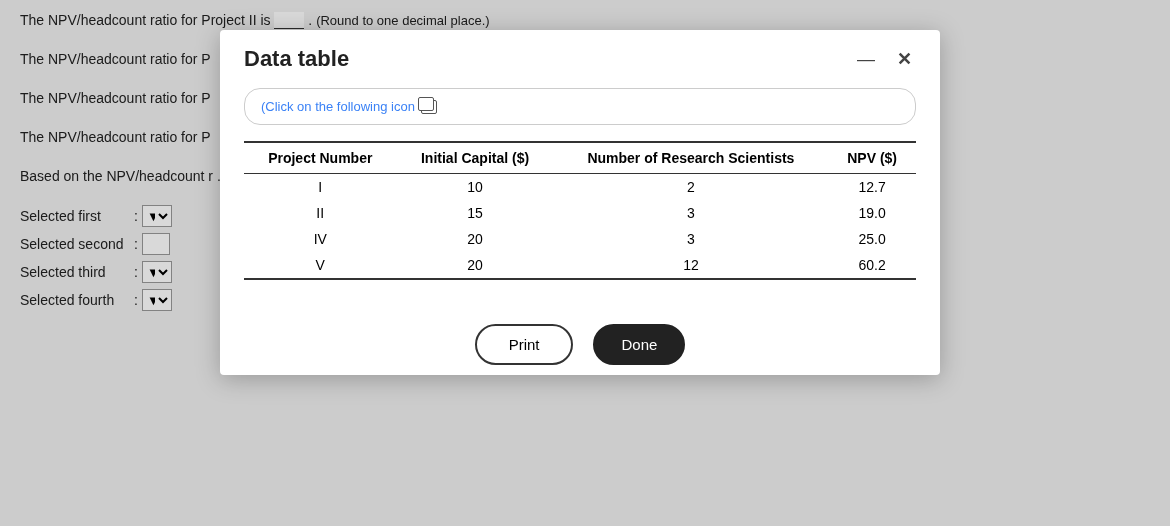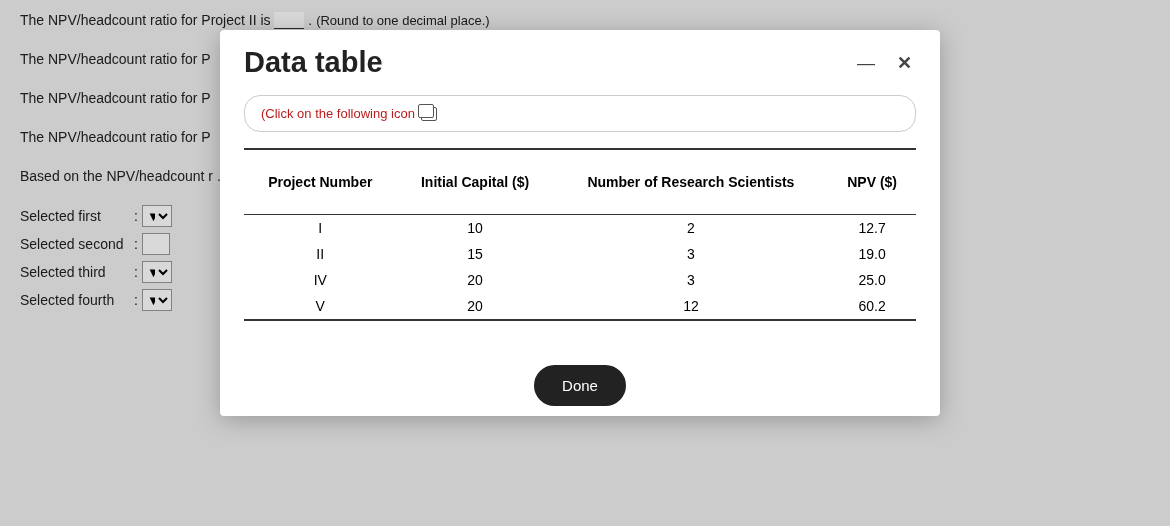--- a/index.html
+++ b/index.html
@@ -79,21 +79,21 @@
       padding: 0;
     }
 
     .modal-header {
       display: flex;
       align-items: center;
       justify-content: space-between;
       padding: 16px 24px 8px 24px;
     }
     .modal-title {
-      font-size: 29px;
+      font-size: 22px;
       font-weight: bold;
       color: #222;
     }
     .modal-controls {
       display: flex;
       gap: 12px;
       align-items: center;
     }
     .modal-minimize {
       font-size: 18px;
@@ -112,21 +112,21 @@
 
     .modal-body {
       padding: 8px 24px 24px 24px;
     }
 
     .copy-note {
       border: 1px solid #ccc;
       border-radius: 16px;
       padding: 10px 16px;
       font-size: 13px;
-      color: #b91c1c;
+      color: #3b82f6;
       margin-bottom: 16px;
       display: flex;
       align-items: center;
       gap: 4px;
     }
     .copy-icon {
       display: inline-block;
       width: 16px;
       height: 14px;
       border: 1.5px solid #555;
@@ -146,21 +146,21 @@
 
     
     .data-table {
       width: 100%;
       border-collapse: collapse;
       font-size: 14px;
     }
     .data-table th {
       font-weight: bold;
       text-align: center;
-      padding: 23px 12px;
+      padding: 6px 12px;
       border-top: 2px solid #333;
       border-bottom: 1px solid #333;
       vertical-align: bottom;
       line-height: 1.3;
     }
     .data-table td {
       text-align: center;
       padding: 5px 12px;
     }
     .data-table tbody tr:last-child td {
@@ -295,15 +295,16 @@
             <td>V</td>
             <td>20</td>
             <td>12</td>
             <td>60.2</td>
           </tr>
         </tbody>
     </table>
   </div>
 
   <div class="modal-footer">
+    <button class="btn-print">Print</button>
     <button class="btn-done">Done</button>
   </div>
 </div>
 
 </body></html>

